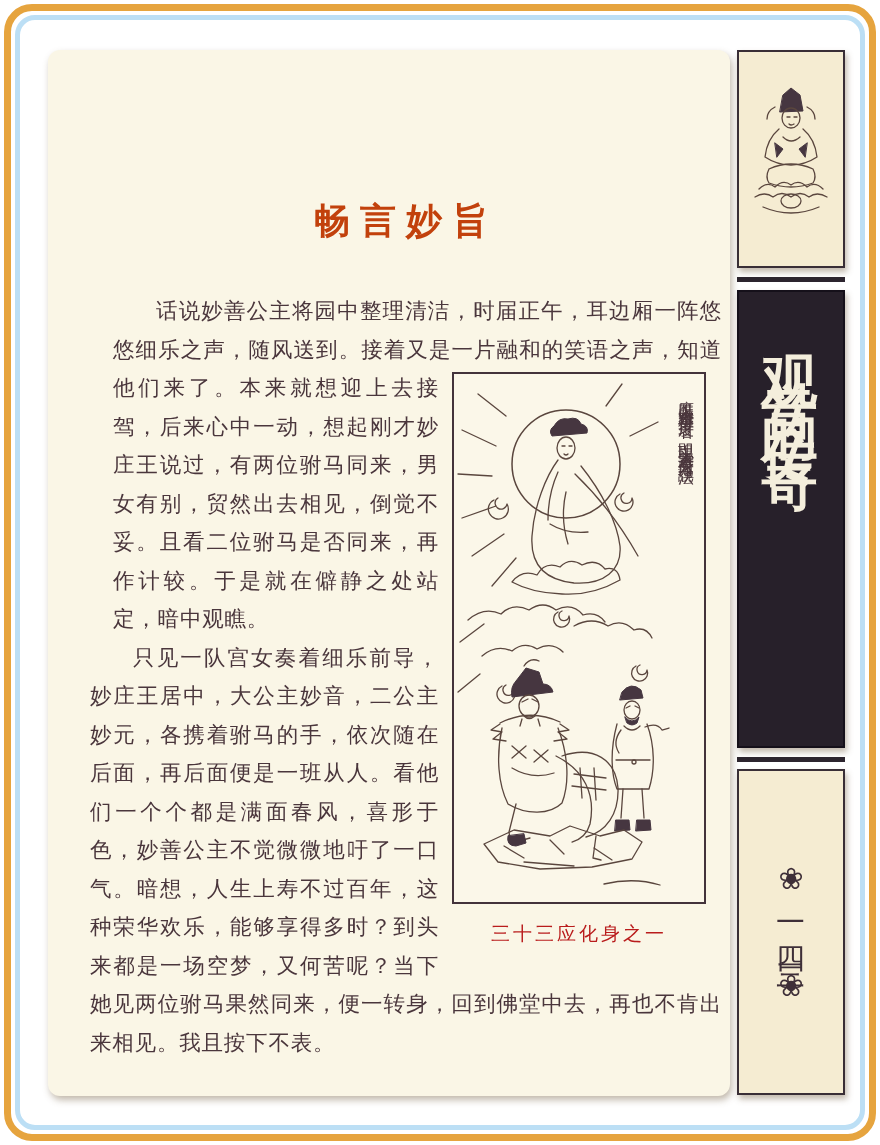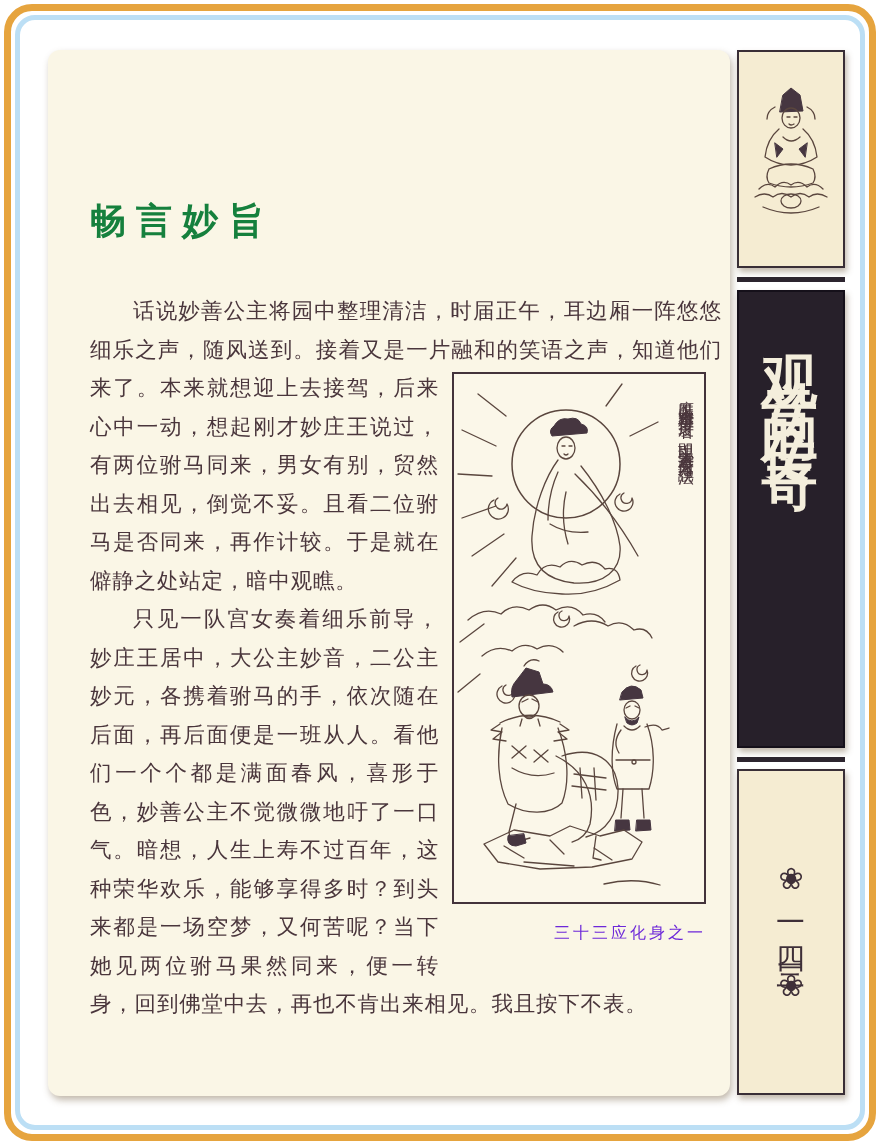--- a/index.html
+++ b/index.html
@@ -11,45 +11,45 @@
   .frame-blue{position:absolute;inset:15px;border:5px solid #BCDFF5;border-radius:20px;pointer-events:none;}
 
   
   .page{
     position:absolute;left:48px;top:50px;width:682px;height:1046px;
     background:#FAF6E6;border-radius:12px;
     box-shadow:2px 4px 7px rgba(120,100,70,.45);
   }
   .content{position:absolute;left:42px;right:8px;top:0;}
   h1.title{
-    margin:147px 0 12px;text-align:left;font-size:36px;letter-spacing:10px;
-    color:#15803d;font-weight:bold;
+    margin:147px 0 12px;text-align:center;font-size:36px;letter-spacing:10px;
+    color:#c2410c;font-weight:bold;
   }
   .bodytext{
     margin-top:46px;font-size:21.5px;line-height:38.5px;color:#4A363C;
     text-align:justify;letter-spacing:0.8px;
   }
   .bodytext p{margin:0;text-indent:2em;}
-  .bodytext p.p2{margin-top:9px;}
+  .bodytext p.p2{margin-top:9px;margin-left:23px;}
 
   
   .illus{display:block;float:right;width:254px;margin:3px 16px 4px 13px;text-indent:0;}
   .illus-box{
     display:flex;width:254px;height:532px;box-sizing:border-box;
     border:2px solid #43333B;background:#FBF7E9;
   }
   .illus-box svg{flex:1 1 auto;height:100%;}
   .side-vtext{
     display:block;width:34px;padding:13px 3px 0 0;box-sizing:border-box;
     writing-mode:vertical-rl;text-orientation:upright;
     font-size:16px;letter-spacing:2.5px;line-height:30px;color:#4A363C;
   }
   .illus-caption{
-    display:block;margin-top:10px;text-align:right;
-    font-size:16px;letter-spacing:3px;color:#6d28d9;
+    display:block;margin-top:10px;text-align:center;
+    font-size:19px;letter-spacing:3px;color:#b91c1c;
   }
 
   
   .sidebar{position:absolute;left:737px;top:0;width:108px;height:1145px;}
   .sb-box{
     position:absolute;left:0;width:108px;box-sizing:border-box;
     background:#F5ECD2;border:2px solid #392E36;
     box-shadow:2px 4px 6px rgba(120,100,70,.45);
   }
   .sb-buddha{top:50px;height:218px;display:flex;align-items:center;justify-content:center;}

